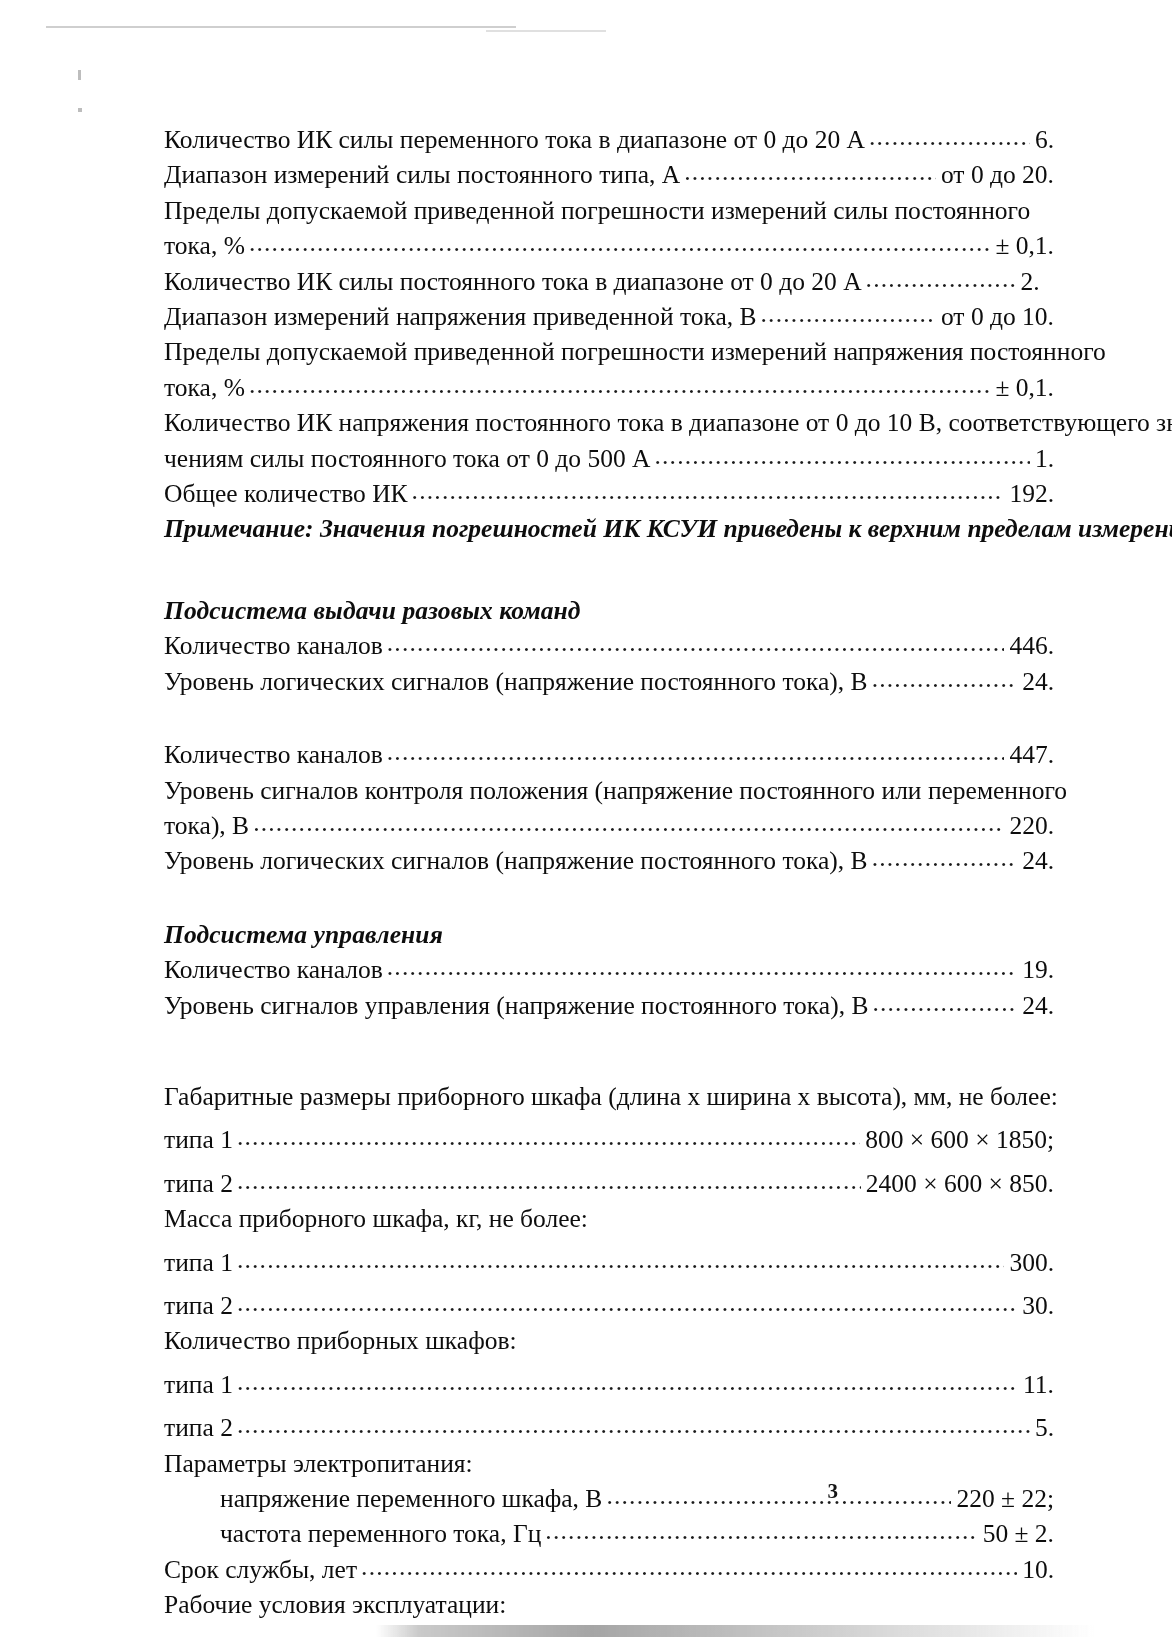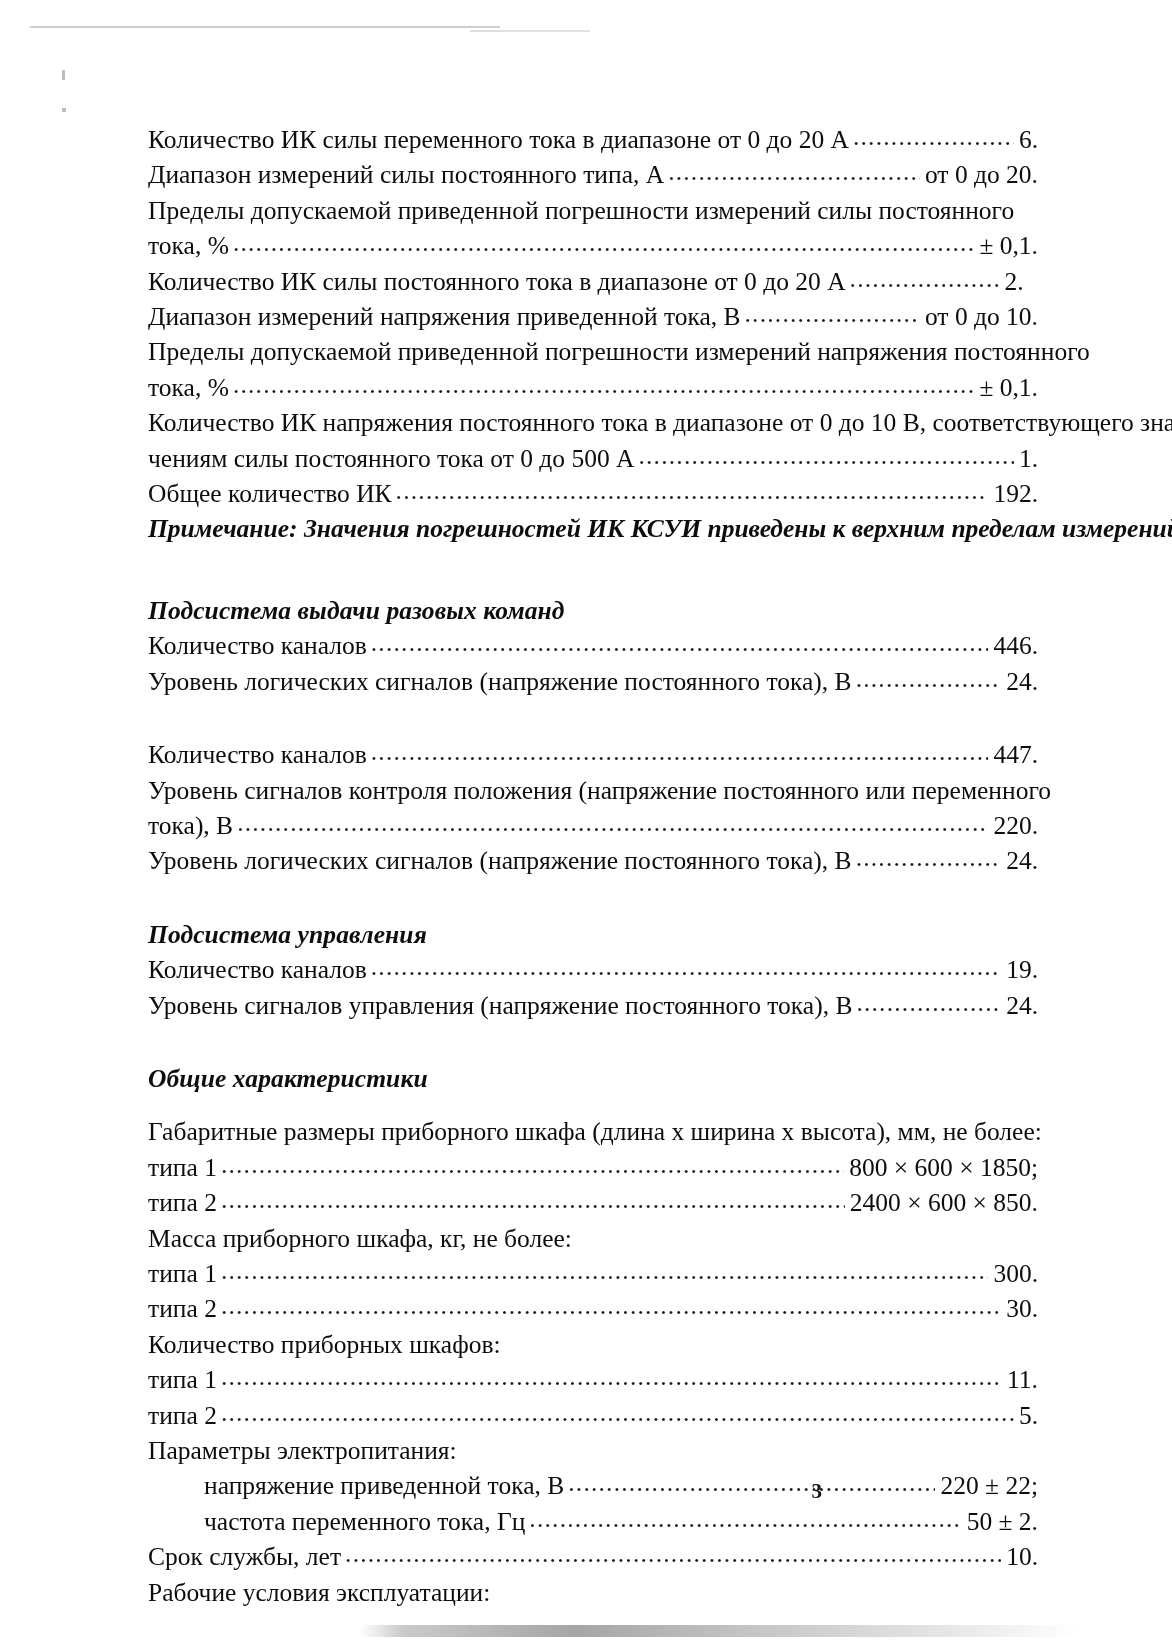--- a/index.html
+++ b/index.html
@@ -46,21 +46,21 @@
        rgba(90,90,90,0.75) 30%,
        rgba(120,120,120,0.5) 62%,
        rgba(160,160,160,0.35) 82%,
        rgba(200,200,200,0) 100%);
     filter: blur(0.6px);
     opacity: .72;
   }
 
   .page {
     position: absolute;
-    left: 0; top: 0;
+    left: 16px; top: 0;
     width: 954px;
     height: 1651px;
     text-decoration: underline;
   }
 
   .content {
     position: absolute;
     left: 148px;
     top: 122px;
     width: 890px;
@@ -96,21 +96,21 @@
     padding-left: 3px;
   }
 
   
   .textline {
     font-size: 25.5px;
     line-height: 35.4px;
     white-space: nowrap;
   }
 
-  .indent1 { padding-left: 0; }
+  .indent1 { padding-left: 0; margin-top: 8px; }
   .indent2 { padding-left: 56px; }
 
   .note {
     font-size: 25.5px;
     line-height: 35.4px;
     font-style: italic;
     font-weight: 600;
     white-space: nowrap;
   }
 
@@ -263,21 +263,20 @@
       <div class="row">
         <span class="lbl">Уровень сигналов управления (напряжение постоянного тока), В</span>
         <span class="leader"></span>
         <span class="val">24.</span>
       </div>
     </div>
 
     <div class="sp-38"></div>
 
     <div>
-      <div class="section-title">Общие характеристики</div>
 
       <div class="sp-18"></div>
 
 
       <div class="textline">Габаритные размеры приборного шкафа (длина х ширина х высота), мм, не более:</div>
 
       <div class="row indent1">
         <span class="lbl">типа 1</span>
         <span class="leader"></span>
         <span class="val">800 × 600 × 1850;</span>
@@ -313,21 +312,21 @@
 
       <div class="row indent1">
         <span class="lbl">типа 2</span>
         <span class="leader"></span>
         <span class="val">5.</span>
       </div>
 
       <div class="textline">Параметры электропитания:</div>
 
       <div class="row indent2">
-        <span class="lbl">напряжение приведенной тока, В</span>
+        <span class="lbl">напряжение переменного шкафа, В</span>
         <span class="leader"></span>
         <span class="val">220 ± 22;</span>
       </div>
 
       <div class="row indent2">
         <span class="lbl">частота переменного тока, Гц</span>
         <span class="leader"></span>
         <span class="val">50 ± 2.</span>
       </div>
 

